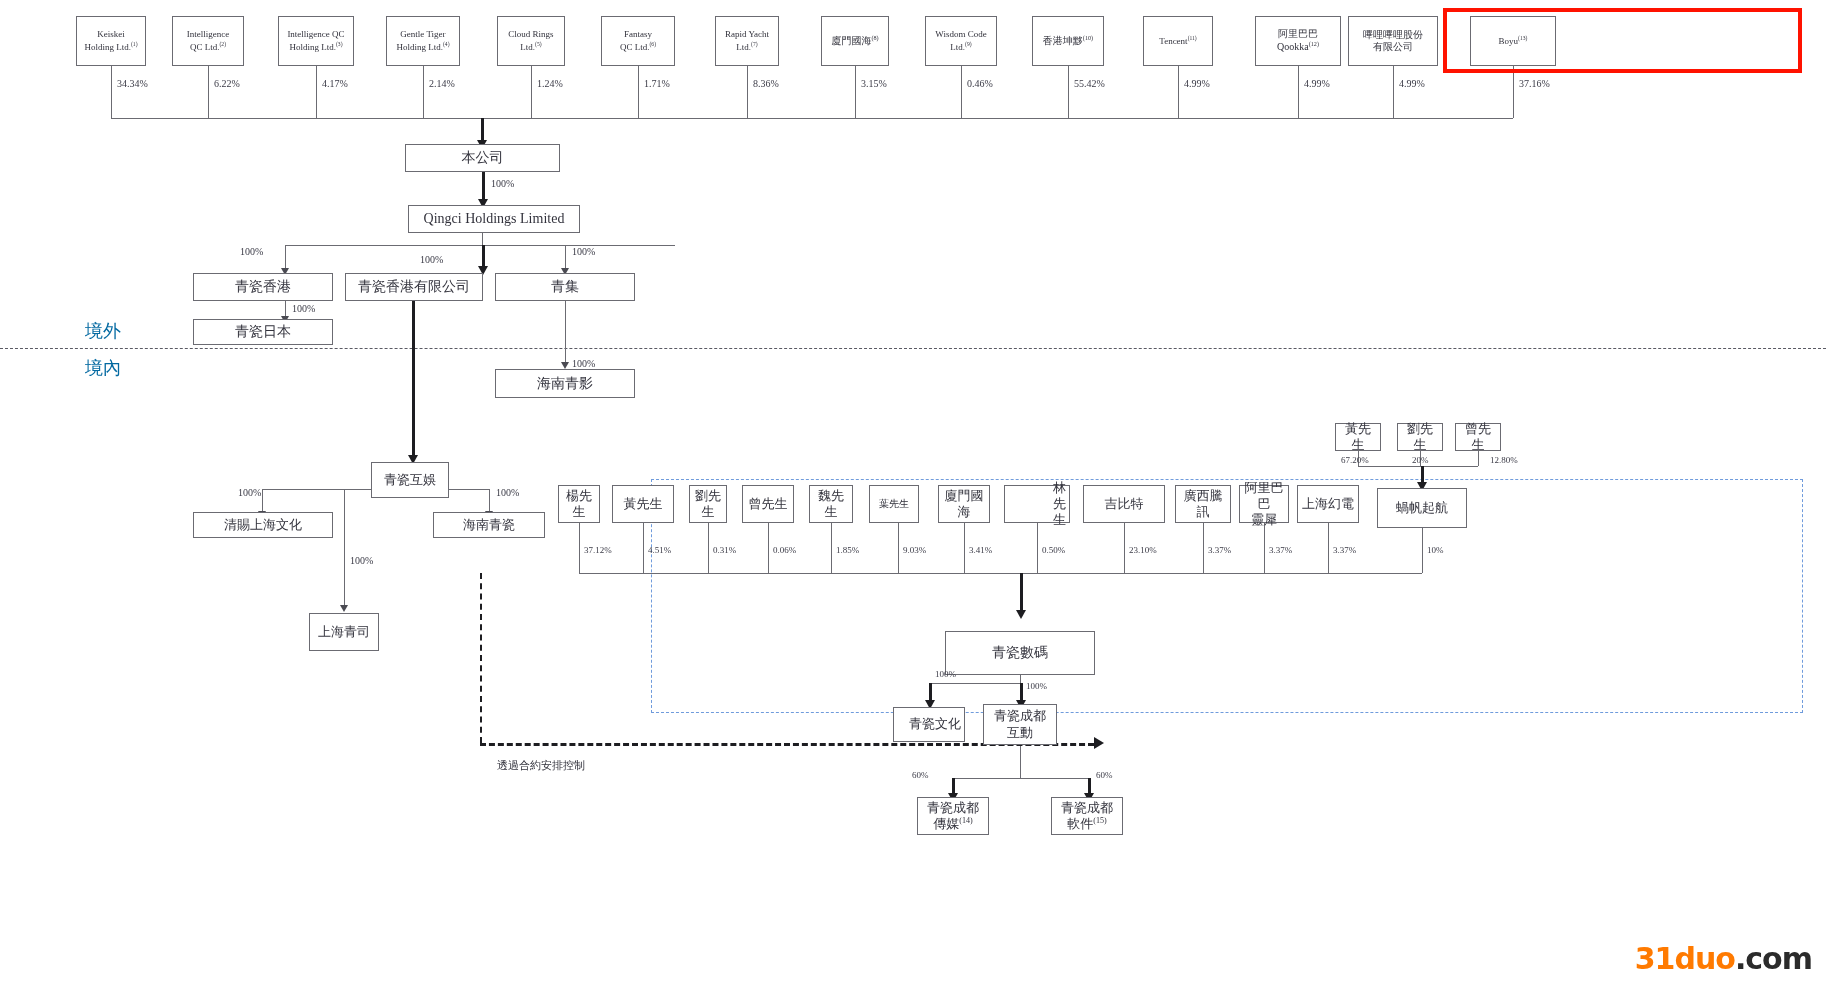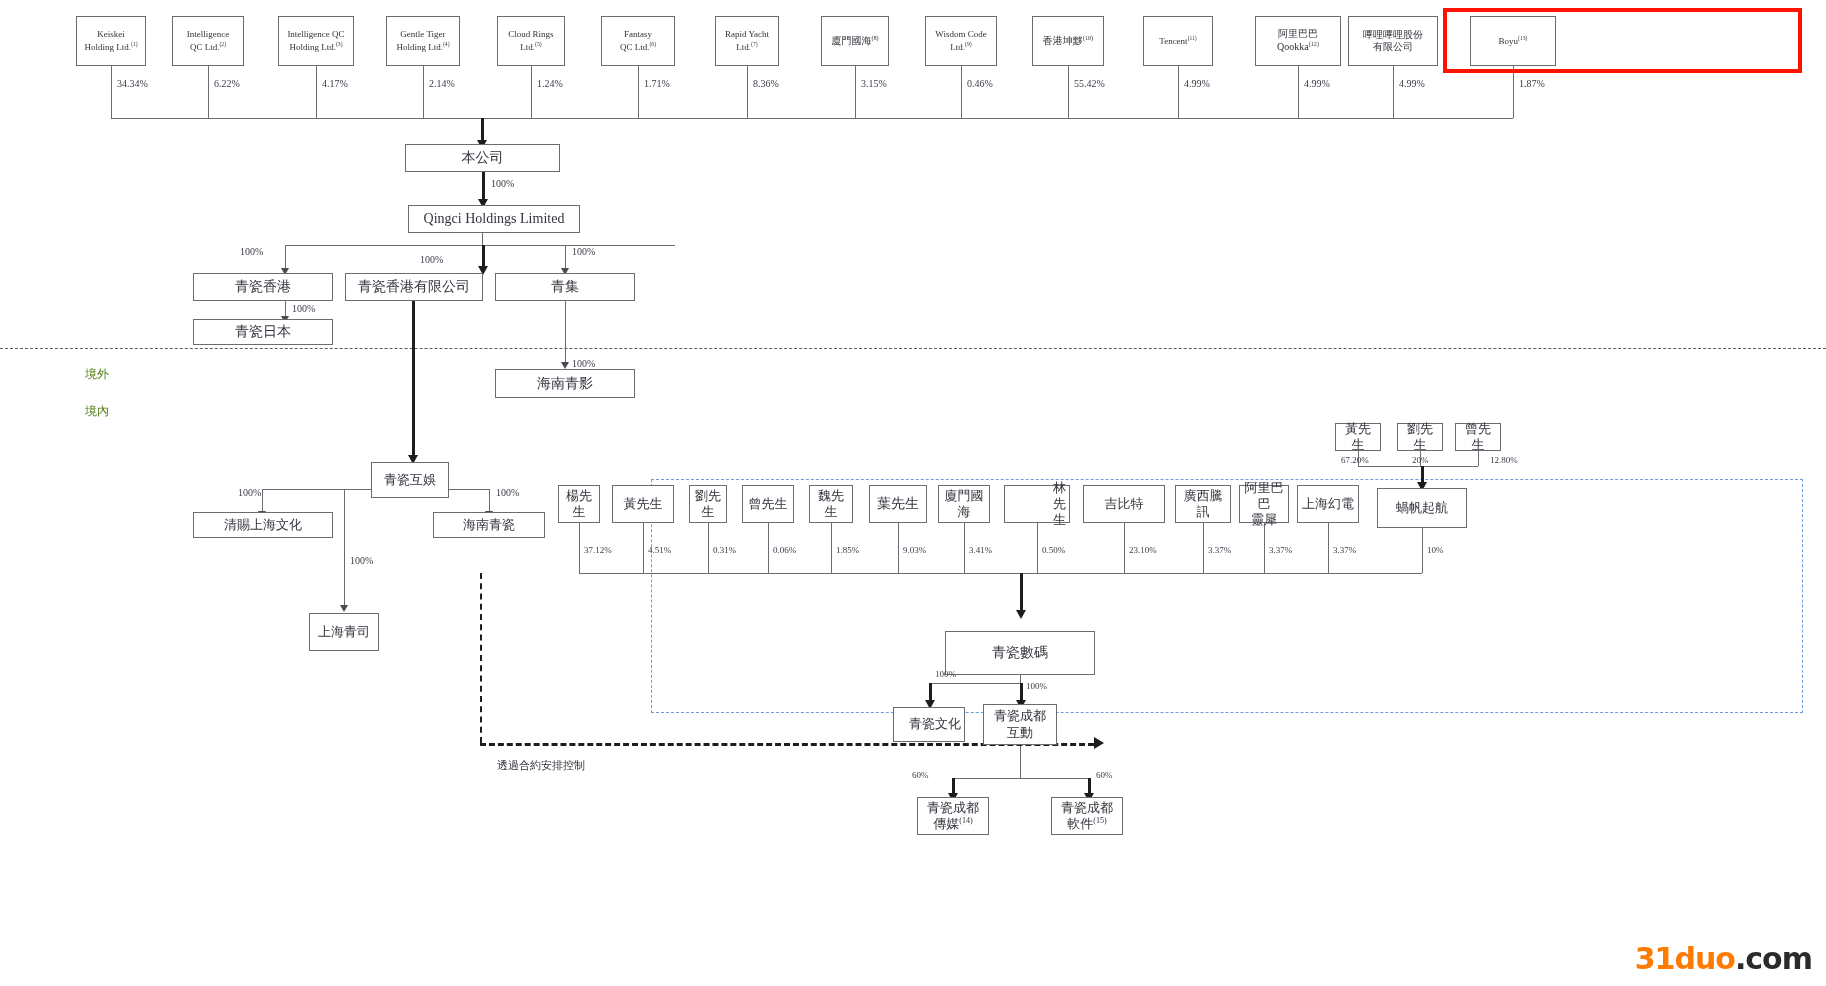--- a/index.html
+++ b/index.html
@@ -73,24 +73,23 @@
   .divider{
     position:absolute;
     left:0;
     width:1826px;
     height:0;
     border-top:1.6px dashed #5a5a64;
     z-index:1;
   }
   .regionlabel{
     position:absolute;
-    font-size:12px;
-    color:#4d7c0f;
+    font-size:18px;
+    color:#0369a1;
     z-index:5;
-    margin-top:47px;
   }
 
   
   .redframe{
     position:absolute;
     border:4px solid #ff1200;
     box-sizing:border-box;
     z-index:6;
     pointer-events:none;
     background:transparent;
@@ -211,21 +210,21 @@
       <div class="pct" style="left:1304px;top:78px;">4.99%</div>
       <div class="box" style="left:1348px;top:16px;width:90px;height:50px;font-size:10px;">
         <span>嗶哩嗶哩股份<br>有限公司</span>
       </div>
       <div class="vline" style="left:1393px;top:66px;height:52px;"></div>
       <div class="pct" style="left:1399px;top:78px;">4.99%</div>
       <div class="box en" style="left:1470px;top:16px;width:86px;height:50px;font-size:9px;">
         <span>Boyu<span class="sup">(13)</span></span>
       </div>
       <div class="vline" style="left:1513px;top:66px;height:52px;"></div>
-      <div class="pct" style="left:1519px;top:78px;">1.87%</div>
+      <div class="pct" style="left:1519px;top:78px;">37.16%</div>
       <div class="hline" style="left:111px;top:118px;width:1402px;"></div>
       <div class="vline thick" style="left:481px;top:118px;height:22px;"></div>
       <div class="arrow" style="left:477px;top:140px;"></div>
     </div>
 
   <div class="redframe" style="left:1443px;top:8px;width:359px;height:65px;"></div>
 
   <div class="bracket" style="left:1793px;top:10px;width:9px;height:61px;"></div>
 
   <div id="spine-layer">
@@ -327,21 +326,21 @@
       <div class="box" style="left:742px;top:485px;width:52px;height:38px;font-size:13px;">
         <span>曾先生</span>
       </div>
       <div class="vline" style="left:768px;top:523px;height:50px;"></div>
       <div class="pct s" style="left:773px;top:545px;">0.06%</div>
       <div class="box" style="left:809px;top:485px;width:44px;height:38px;font-size:13px;">
         <span>魏先生</span>
       </div>
       <div class="vline" style="left:831px;top:523px;height:50px;"></div>
       <div class="pct s" style="left:836px;top:545px;">1.85%</div>
-      <div class="box" style="left:869px;top:485px;width:58px;height:38px;font-size:14px;">
+      <div class="box" style="left:869px;top:485px;width:50px;height:38px;font-size:10px;">
         <span>葉先生</span>
       </div>
       <div class="vline" style="left:898px;top:523px;height:50px;"></div>
       <div class="pct s" style="left:903px;top:545px;">9.03%</div>
       <div class="box" style="left:938px;top:485px;width:52px;height:38px;font-size:13px;">
         <span>廈門國海</span>
       </div>
       <div class="vline" style="left:964px;top:523px;height:50px;"></div>
       <div class="pct s" style="left:969px;top:545px;">3.41%</div>
       <div class="box" style="left:1004px;top:485px;width:66px;height:38px;font-size:13px;padding-left:48px;">

